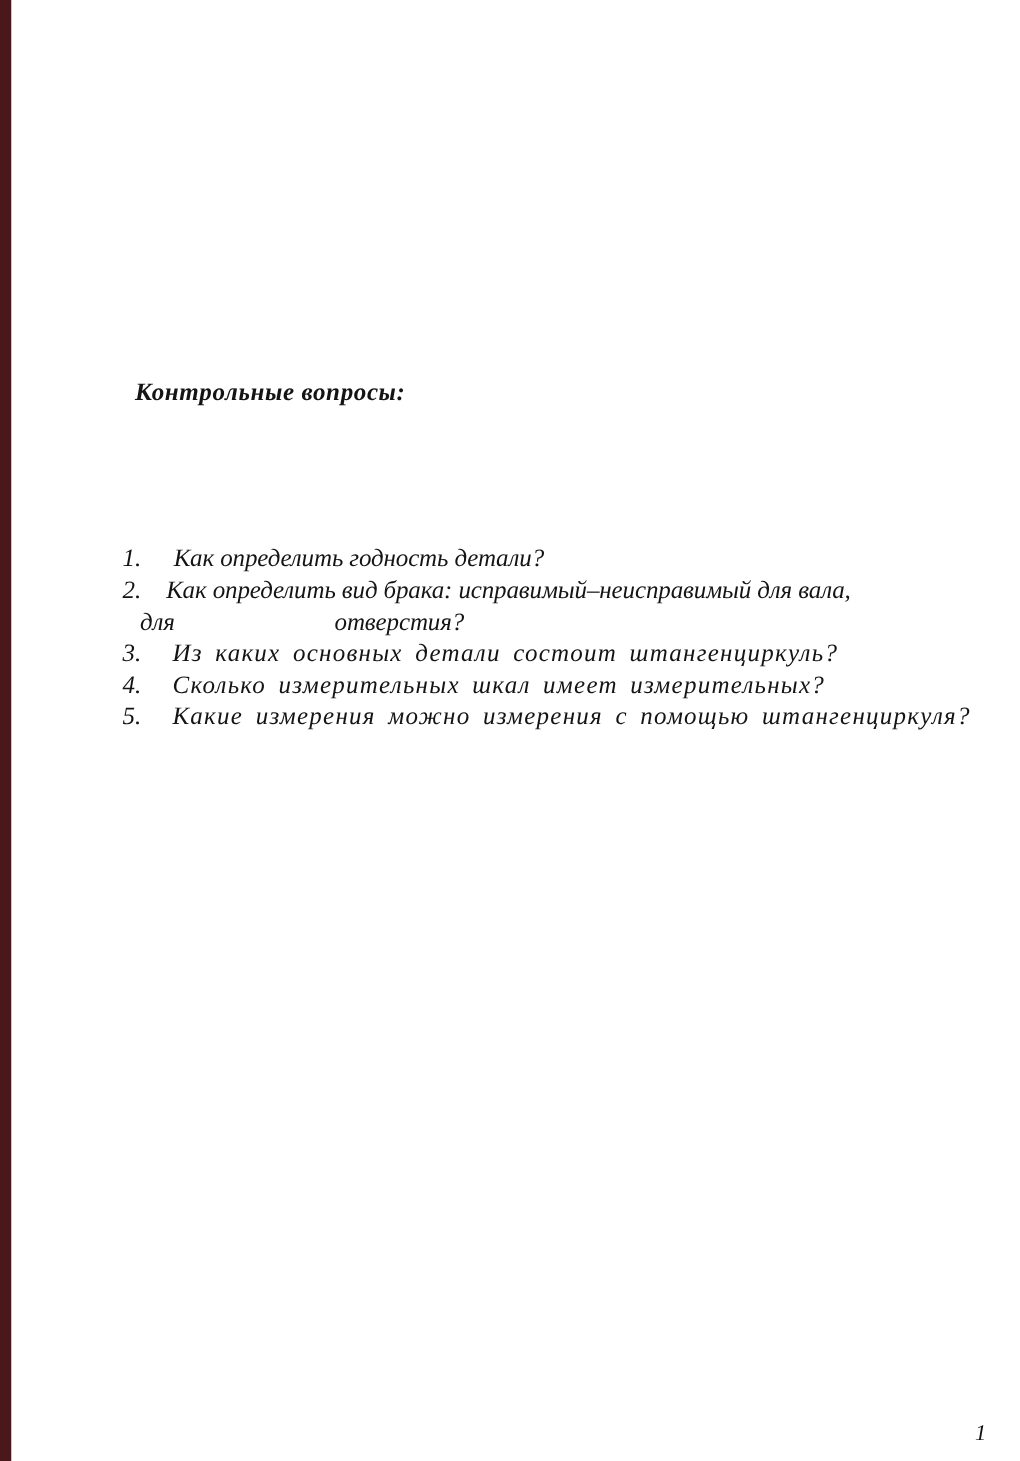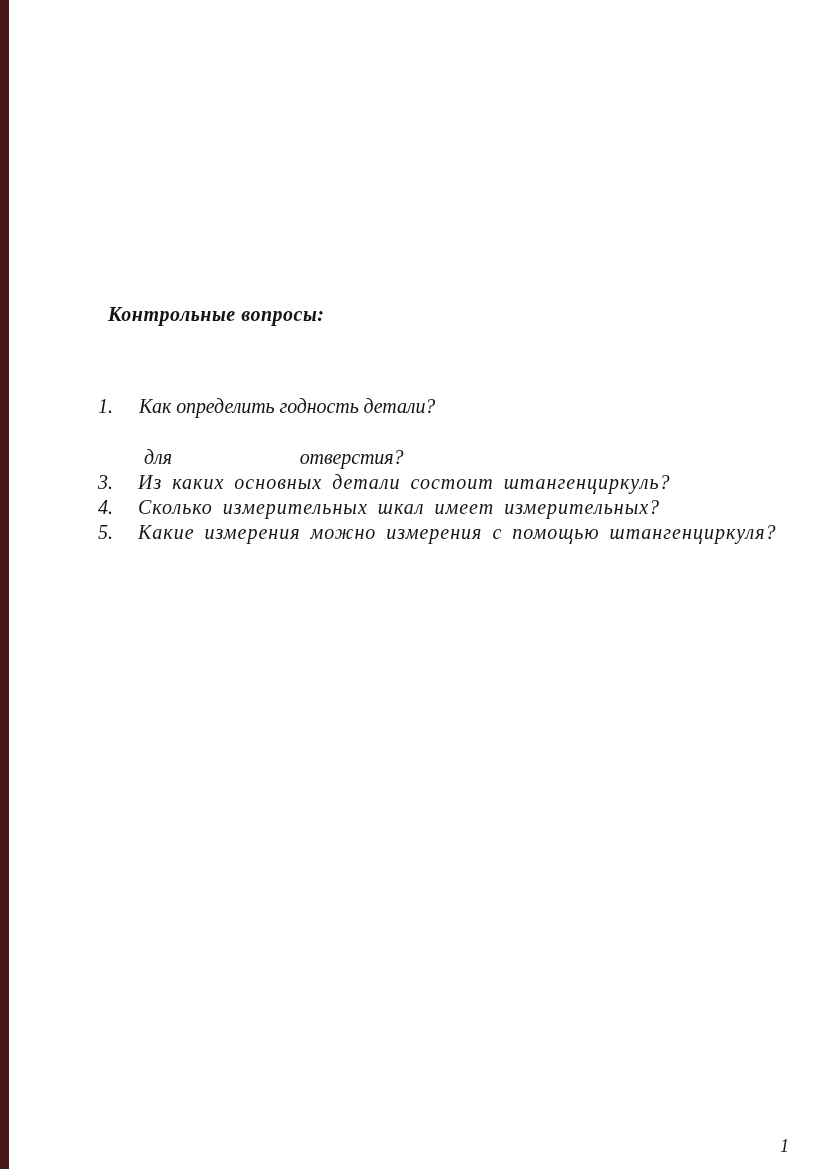--- a/index.html
+++ b/index.html
@@ -28,33 +28,34 @@
     letter-spacing: 0.5px;
     white-space: nowrap;
   }
   .line {
     position: absolute;
     left: 98px;
     height: 25px;
     line-height: 25px;
     font-size: 20px;
     white-space: nowrap;
+    margin-top: 41px;
   }
   .num {
     display: inline-block;
     width: 30px;
     letter-spacing: 0;
     word-spacing: 0;
   }
   .q1 .num { width: 36px; }
   
   .condensed { letter-spacing: -0.1px; word-spacing: 0; }
   
   .regular { letter-spacing: 1px; word-spacing: 4px; }
-  .cont { left: 144px; }
+  .cont { left: 112px; }
   .cont-gap { display: inline-block; width: 118px; }
   .page-number {
     position: absolute;
     left: 780px; top: 1135px;
     font-size: 18px;
     line-height: 22px;
   }
 </style>
 </head>
 <body>
@@ -63,20 +64,24 @@
 
   <div class="edge-strip"></div>
 
   <h1 class="heading">Контрольные вопросы:</h1>
 
   <div class="line q1 condensed" style="top:394px">
     <span class="num">1.</span>
     <span class="qtext">Как определить годность детали?</span>
   </div>
 
+  <div class="line condensed" style="top:419px">
+    <span class="num">2.</span>
+    <span class="qtext">Как определить вид брака: исправимый–неисправимый для вала,</span>
+  </div>
 
   <div class="line cont condensed" style="top:445px">
     <span>для</span>
     <span class="cont-gap"></span>
     <span>отверстия?</span>
   </div>
 
   <div class="line regular" style="top:470px">
     <span class="num">3.</span>
     <span class="qtext">Из каких основных детали состоит штангенциркуль?</span>

